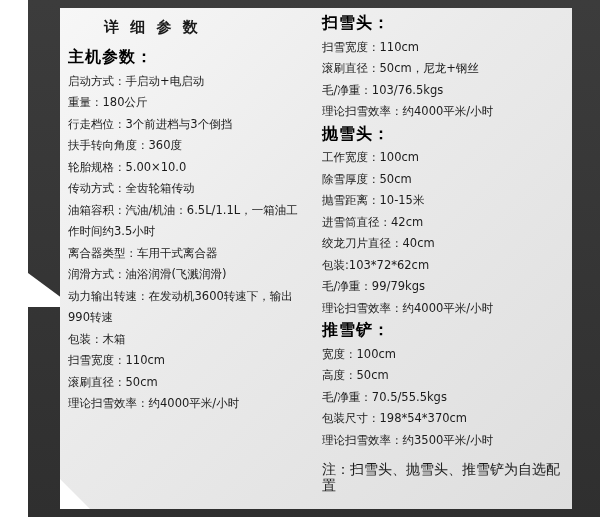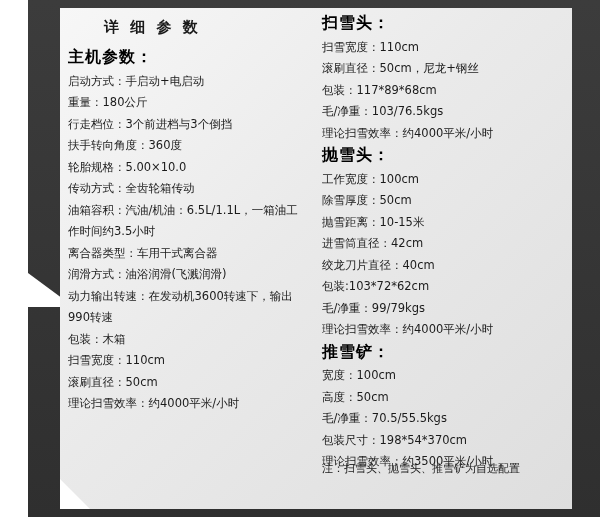--- a/index.html
+++ b/index.html
@@ -88,21 +88,21 @@
     letter-spacing: 1px;
     margin-bottom: 3px;
   }
   .sec-head.spaced { }
   .line { white-space: normal; }
   .note {
     position: absolute;
     left: 322px;
     top: 461px;
     width: 250px;
-    font-size: 11px;
+    font-size: 14px;
     color: #1b1b1b;
     line-height: 16px;
   }
 </style>
 </head>
 <body>
 
 <div class="page">
   <div class="frame"></div>
   <div class="frame-notch-diag"></div>
@@ -128,21 +128,20 @@
     <div class="line">包装：木箱</div>
     <div class="line">扫雪宽度：110cm</div>
     <div class="line">滚刷直径：50cm</div>
     <div class="line">理论扫雪效率：约4000平米/小时</div>
   </div>
 
   <div class="col col-right">
     <div class="sec-head">扫雪头：</div>
     <div class="line">扫雪宽度：110cm</div>
     <div class="line">滚刷直径：50cm，尼龙+钢丝</div>
-    <div class="line">包装：117*89*68cm</div>
     <div class="line">毛/净重：103/76.5kgs</div>
     <div class="line">理论扫雪效率：约4000平米/小时</div>
 
     <div class="sec-head spaced">抛雪头：</div>
     <div class="line">工作宽度：100cm</div>
     <div class="line">除雪厚度：50cm</div>
     <div class="line">抛雪距离：10-15米</div>
     <div class="line">进雪筒直径：42cm</div>
     <div class="line">绞龙刀片直径：40cm</div>
     <div class="line">包装:103*72*62cm</div>

